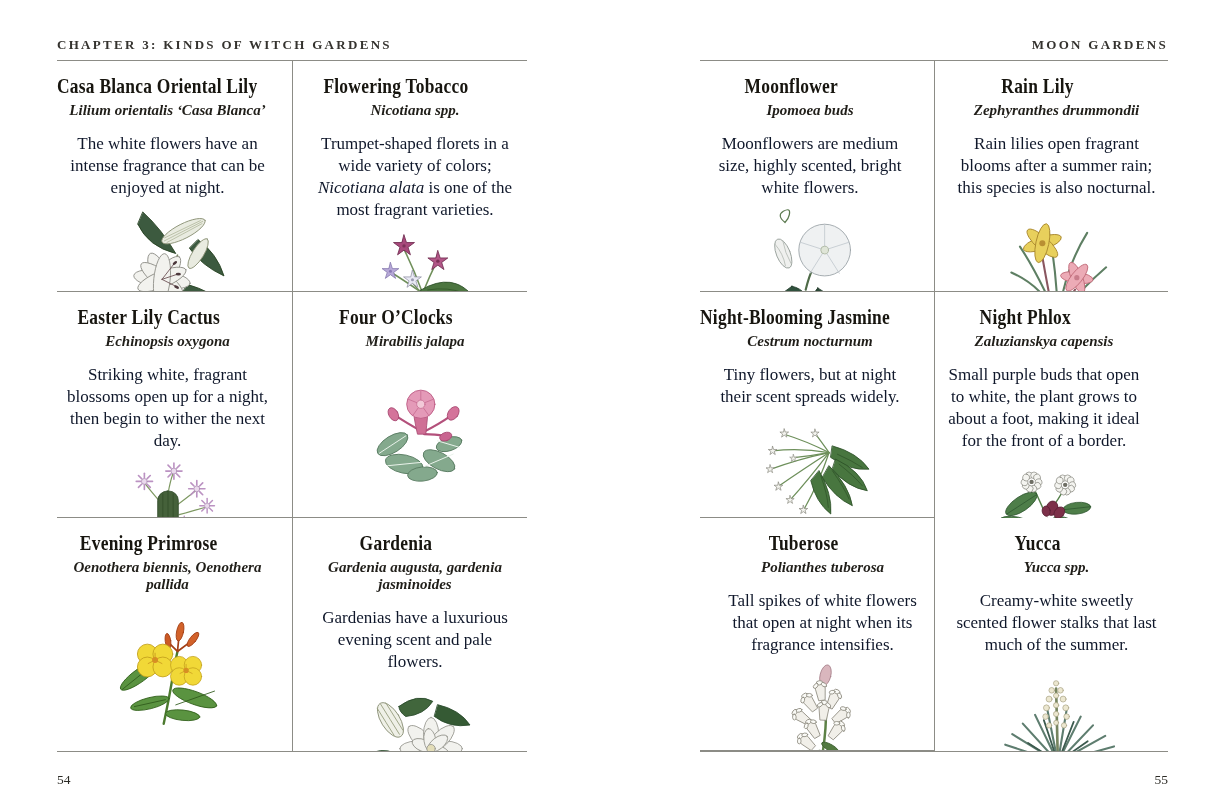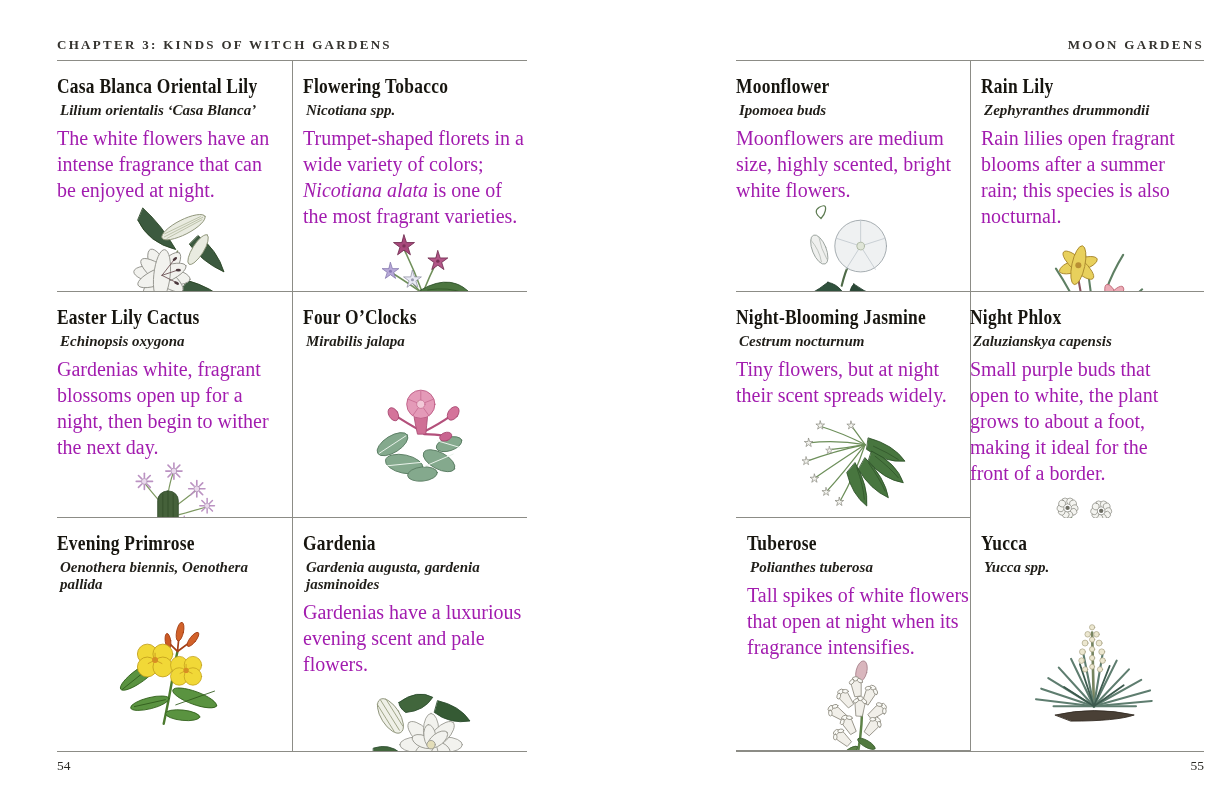--- a/index.html
+++ b/index.html
@@ -1,38 +1,38 @@
 <!DOCTYPE html>
 <html><head>
 <meta charset="utf-8">
 <style>
   html,body{margin:0;padding:0;background:#ffffff;}
   body{width:1227px;height:800px;position:relative;overflow:hidden;
        font-family:"Liberation Serif","DejaVu Serif",serif;color:#2b2a25;}
   .page{position:absolute;top:28px;}
   .page-left{left:57px;width:470px;}
-  .page-right{left:736px;width:468px;}
+  .page-right{left:700px;width:468px;}
   .running-head{height:32px;box-sizing:border-box;padding-top:9px;
        font-size:13px;font-weight:700;letter-spacing:2.3px;color:#35332f;}
   .page-right .running-head{text-align:right;}
   .grid{position:relative;display:grid;grid-template-columns:1fr 1fr;
        grid-template-rows:231px 226px 233px;
        border-top:1px solid #8c8c86;border-bottom:1px solid #8c8c86;}
   .vdivider{position:absolute;top:0;bottom:0;left:50%;width:1px;background:#8c8c86;}
   .cell{box-sizing:border-box;display:flex;flex-direction:column;
-       padding:13px 14px 4px 0;overflow:hidden;}
+       padding:13px 14px 4px 0;overflow:hidden;text-align:center;}
   .c2{padding-left:11px;padding-right:0;}
   .r1,.r2{border-bottom:1px solid #8c8c86;}
   .title{margin:0 0 3px;font-size:21px;font-weight:700;color:#17150f;
        transform:scaleX(0.83);transform-origin:0 60%;white-space:nowrap;letter-spacing:0.3px;}
   .latin{margin:0 3px 6px;font-size:15px;font-style:italic;font-weight:700;color:#201e19;}
-  .desc{margin:0;font-size:20px;line-height:1.3;color:#a21caf;}
+  .desc{margin:8px;font-size:17px;line-height:1.3;color:#0f172a;}
   .desc em{font-style:italic;}
   .illo{flex:1;display:flex;align-items:center;justify-content:center;}
-  .pageno{margin-top:6px;font-size:13.5px;color:#2b2a25;}
+  .pageno{margin-top:20px;font-size:13.5px;color:#2b2a25;}
   .page-right .pageno{text-align:right;}
 </style>
 </head>
 <body>
 
 <svg width="0" height="0" style="position:absolute" aria-hidden="true">
   <defs>
     <path id="star5" d="M0,-13 L2.9,-4 L12.4,-4 L4.8,1.6 L7.6,10.5 L0,5 L-7.6,10.5 L-4.8,1.6 L-12.4,-4 L-2.9,-4 Z"></path>
     <g id="daisy">
       <g stroke="#bb92c2" stroke-width="2.2" stroke-linecap="round">
@@ -161,21 +161,21 @@
             <circle cx="56" cy="50" r="1.8" fill="#8a7ab4"></circle>
               <circle cx="82" cy="60" r="1.8" fill="#9a9ab0"></circle>
           </g>
         </svg>
       </div>
     </section>
 
     <section class="cell r2 c1">
       <h2 class="title">Easter Lily Cactus</h2>
       <p class="latin">Echinopsis oxygona</p>
-      <p class="desc">Gardenias white, fragrant blossoms open up for a night, then begin to wither the next day.</p>
+      <p class="desc">Striking white, fragrant blossoms open up for a night, then begin to wither the next day.</p>
       <div class="illo">
         <svg width="150" height="96" viewBox="0 0 170 130">
           <g stroke-linejoin="round" stroke-linecap="round">
             <ellipse cx="50" cy="117" rx="15" ry="6" fill="#d8c79e" stroke="#a5916a"></ellipse>
             <ellipse cx="88" cy="121" rx="22" ry="6.5" fill="#cfbd92" stroke="#a5916a"></ellipse>
             <ellipse cx="122" cy="116" rx="13" ry="5.5" fill="#d8c79e" stroke="#a5916a"></ellipse>
             <g stroke="#7d9861" stroke-width="1.6" fill="none">
               <path d="M85,46 Q88,28 92,18"></path>
                 <path d="M72,54 Q60,40 54,32"></path>
               <path d="M96,62 Q112,50 122,42"></path>
@@ -452,20 +452,21 @@
             <use href="#trump" transform="translate(102,78) rotate(38)"></use>
             <use href="#trump" transform="translate(64,92) rotate(-48)"></use>
           </g>
         </svg>
       </div>
     </section>
 
     <section class="cell r3 c2">
       <h2 class="title">Yucca</h2>
       <p class="latin">Yucca spp.</p>
+      <p class="desc">Creamy-white sweetly scented flower stalks that last much of the summer.</p>
       <div class="illo">
         <svg width="150" height="114" viewBox="0 0 170 130">
           <g stroke-linecap="round">
             <path d="M42,122 Q86,112 132,122 Q112,129 60,129 Z" fill="#4a4036" stroke="#332c24"></path>
             <line x1="86" y1="112" x2="84" y2="28" stroke="#76845f" stroke-width="3"></line>
             <g stroke="#5e7d6f" stroke-width="2.4" fill="none">
               <path d="M86,112 L26,92"></path>
                 <path d="M86,112 L20,104"></path>
                 <path d="M86,112 L34,80"></path>
               <path d="M86,112 L46,68"></path>

